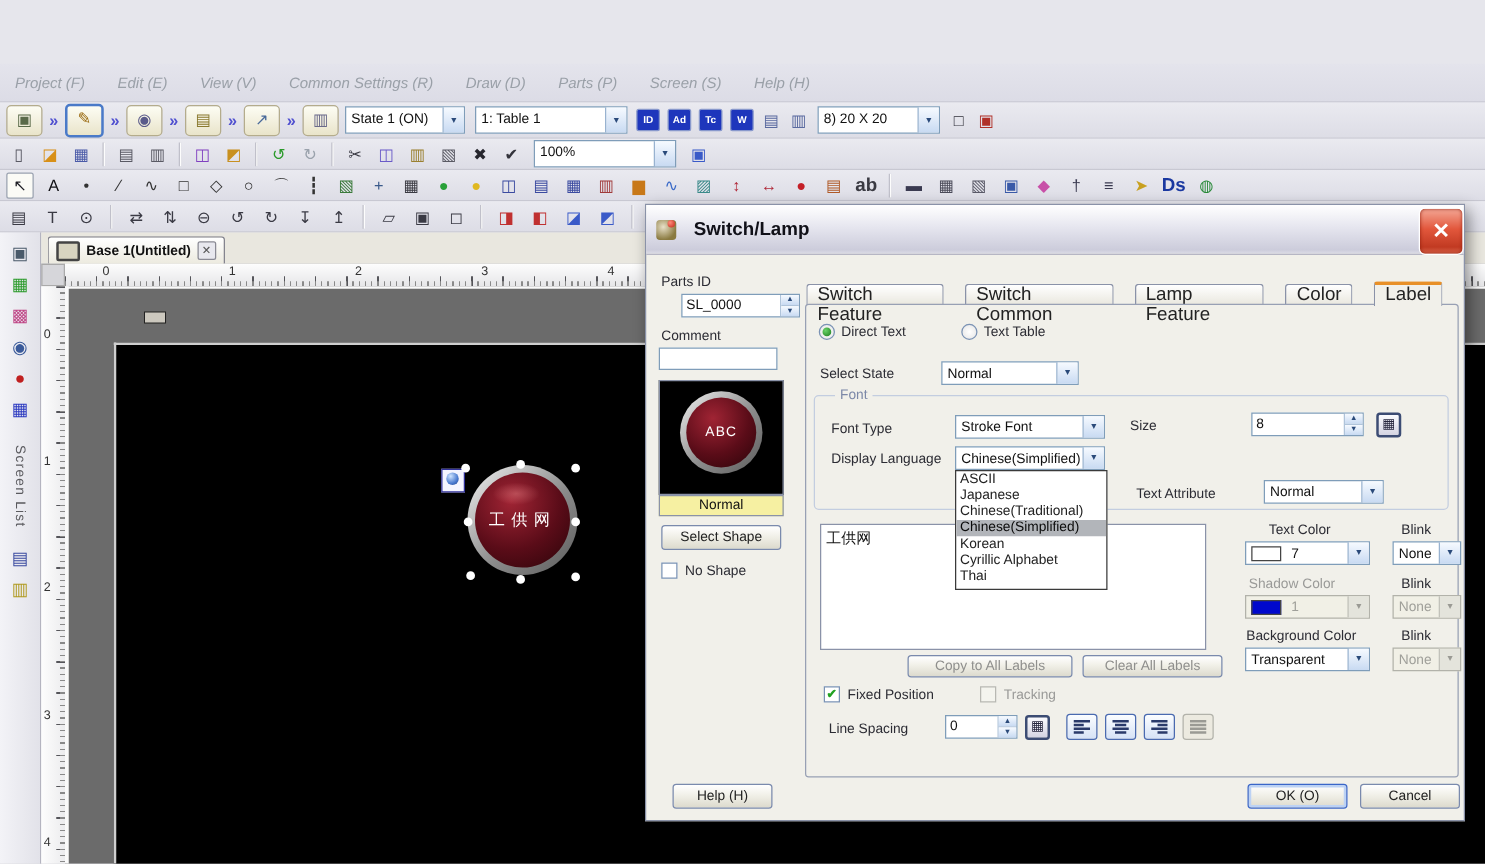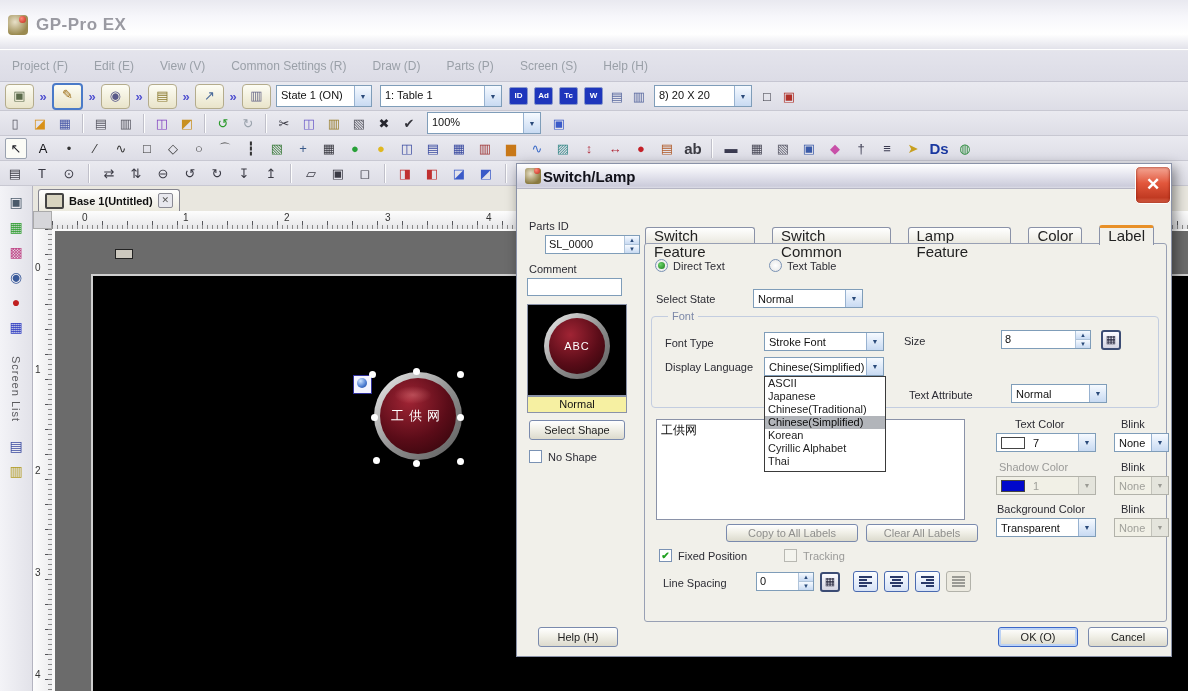--- a/index.html
+++ b/index.html
@@ -8,21 +8,21 @@
   
   .titlebar{position:absolute;left:0;top:0;width:100%;height:50px;
     background:linear-gradient(#e9e9f0,#f7f7fb 35%,#ffffff 70%,#e2e2ea);
     display:flex;align-items:center;gap:8px;padding-left:8px;box-sizing:border-box;border-bottom:1px solid #ffffff;}
   .app-ico{width:20px;height:20px;border-radius:4px;background:radial-gradient(circle at 35% 35%,#e8e0c8,#9a8a50 70%);
     position:relative;}
   .app-ico::after{content:"";position:absolute;right:2px;top:1px;width:7px;height:7px;border-radius:50%;
     background:radial-gradient(circle at 35% 35%,#ff8a7a,#c02818);}
   .win-title{font-size:17px;font-weight:bold;color:#9a9aa2;letter-spacing:.5px;}
   .menubar{position:absolute;left:0;top:51px;width:100%;height:31px;background:linear-gradient(#e4e4ec,#dcdce6);
-    border-bottom:1px solid #c6c6d2;display:flex;align-items:center;gap:26px;padding-left:12px;box-sizing:border-box;}
+    border-bottom:1px solid #c6c6d2;display:flex;align-items:center;gap:26px;padding-left:12px;box-sizing:border-box;font-style:italic;}
   .menu-item{font-size:12px;color:#9aa0a8;white-space:nowrap;}
   .tb{position:absolute;left:0;width:100%;background:linear-gradient(#eaeaf0,#dddde6);display:flex;align-items:center;
     box-sizing:border-box;padding-left:5px;border-bottom:1px solid #c8c8d2;}
   .tb1{top:82px;height:29px;gap:2px;}
   .tb2{top:111px;height:25px;gap:5px;}
   .tb3{top:136px;height:25px;gap:6px;}
   .tb4{top:161px;height:25px;gap:7px;}
   .ti{width:20px;height:19px;line-height:19px;text-align:center;font-size:13px;flex:0 0 auto;}
   .ti.sm{font-size:15px;font-weight:bold;}
   .ti.pressed{background:#fbfbf6;border:1px solid #9aa2b0;border-radius:2px;}
@@ -75,23 +75,23 @@
   .face::before{content:"";position:absolute;left:14px;top:8px;width:38px;height:18px;border-radius:50%;
     background:radial-gradient(rgba(255,160,160,.35),rgba(255,255,255,0) 70%);}
   .part-text{color:#fff;font-size:13px;letter-spacing:5px;font-family:sans-serif;white-space:nowrap;}
   .hdl{position:absolute;width:7px;height:7px;border-radius:50%;background:#fff;}
   .magbadge{position:absolute;left:-11px;top:9px;width:17px;height:17px;background:#f4f4ff;border:1px solid #30309a;}
   .magbadge::after{content:"";position:absolute;left:3px;top:2px;width:10px;height:10px;border-radius:50%;
     background:radial-gradient(circle at 35% 30%,#cfe4ff,#4a7ad0 60%,#20408a);}
   
   .dlg{position:absolute;left:516px;top:163px;width:656px;height:494px;background:#f1f0ea;
     border:1px solid #8a92a8;box-shadow:3px 4px 12px rgba(0,0,0,.45);z-index:50;box-sizing:border-box;}
-  .dlg-title{position:absolute;left:0;top:0;width:100%;height:25px;
+  .dlg-title{position:absolute;left:0;top:0;width:100%;height:40px;
     background:linear-gradient(#ffffff,#e6e6ef 45%,#ccccdb 92%,#dcdce6);
-    border-bottom:1px solid #b6b6c4;display:flex;align-items:center;gap:2px;padding-left:8px;box-sizing:border-box;}
+    border-bottom:1px solid #b6b6c4;display:flex;align-items:center;gap:14px;padding-left:8px;box-sizing:border-box;}
   .dlg-title .t{font-size:15px;font-weight:bold;color:#101018;}
   .dico{width:16px;height:16px;border-radius:3px;background:radial-gradient(circle at 35% 35%,#e8e0c8,#8a7a40 70%);position:relative;}
   .dico::after{content:"";position:absolute;right:1px;top:0;width:6px;height:6px;border-radius:50%;
     background:radial-gradient(circle at 35% 35%,#ff8a7a,#c02818);}
   .xbtn{position:absolute;right:0;top:2px;width:36px;height:38px;border-radius:5px;
     background:linear-gradient(#f4a896,#e2573c 45%,#c13a22 85%,#d8644a);border:1px solid #fff;
     box-shadow:inset 0 0 3px #8a1a08;color:#fff;font-size:17px;font-weight:bold;text-align:center;line-height:36px;box-sizing:border-box;}
   .flabel{position:absolute;font-size:11px;color:#2c2c34;white-space:nowrap;}
   .flabel.dis{color:#9a9a98;}
   .field{position:absolute;background:#fff;border:1px solid #7f9db9;box-sizing:border-box;font-size:11px;
@@ -148,24 +148,20 @@
   .pvface{width:56px;height:56px;border-radius:50%;background:radial-gradient(circle at 38% 30%,#a02434,#5a0c18 55%,#2a0409);
     display:flex;align-items:center;justify-content:center;color:#fff;font-size:11px;letter-spacing:1px;}
   .statebar{position:absolute;left:10px;top:232px;width:100px;height:17px;background:#f6f0a2;border:1px solid #8a92a8;
     box-sizing:border-box;text-align:center;line-height:15px;font-size:11px;color:#111;}
 </style>
 </head>
 <body>
 
 <div class="screen">
 
-  <div class="titlebar">
-    <span class="app-ico"></span>
-    <span class="win-title">GP-Pro EX</span>
-  </div>
 
   <div class="menubar">
     <span class="menu-item">Project (F)</span>
     <span class="menu-item">Edit (E)</span>
     <span class="menu-item">View (V)</span>
     <span class="menu-item">Common Settings (R)</span>
     <span class="menu-item">Draw (D)</span>
     <span class="menu-item">Parts (P)</span>
     <span class="menu-item">Screen (S)</span>
     <span class="menu-item">Help (H)</span>

